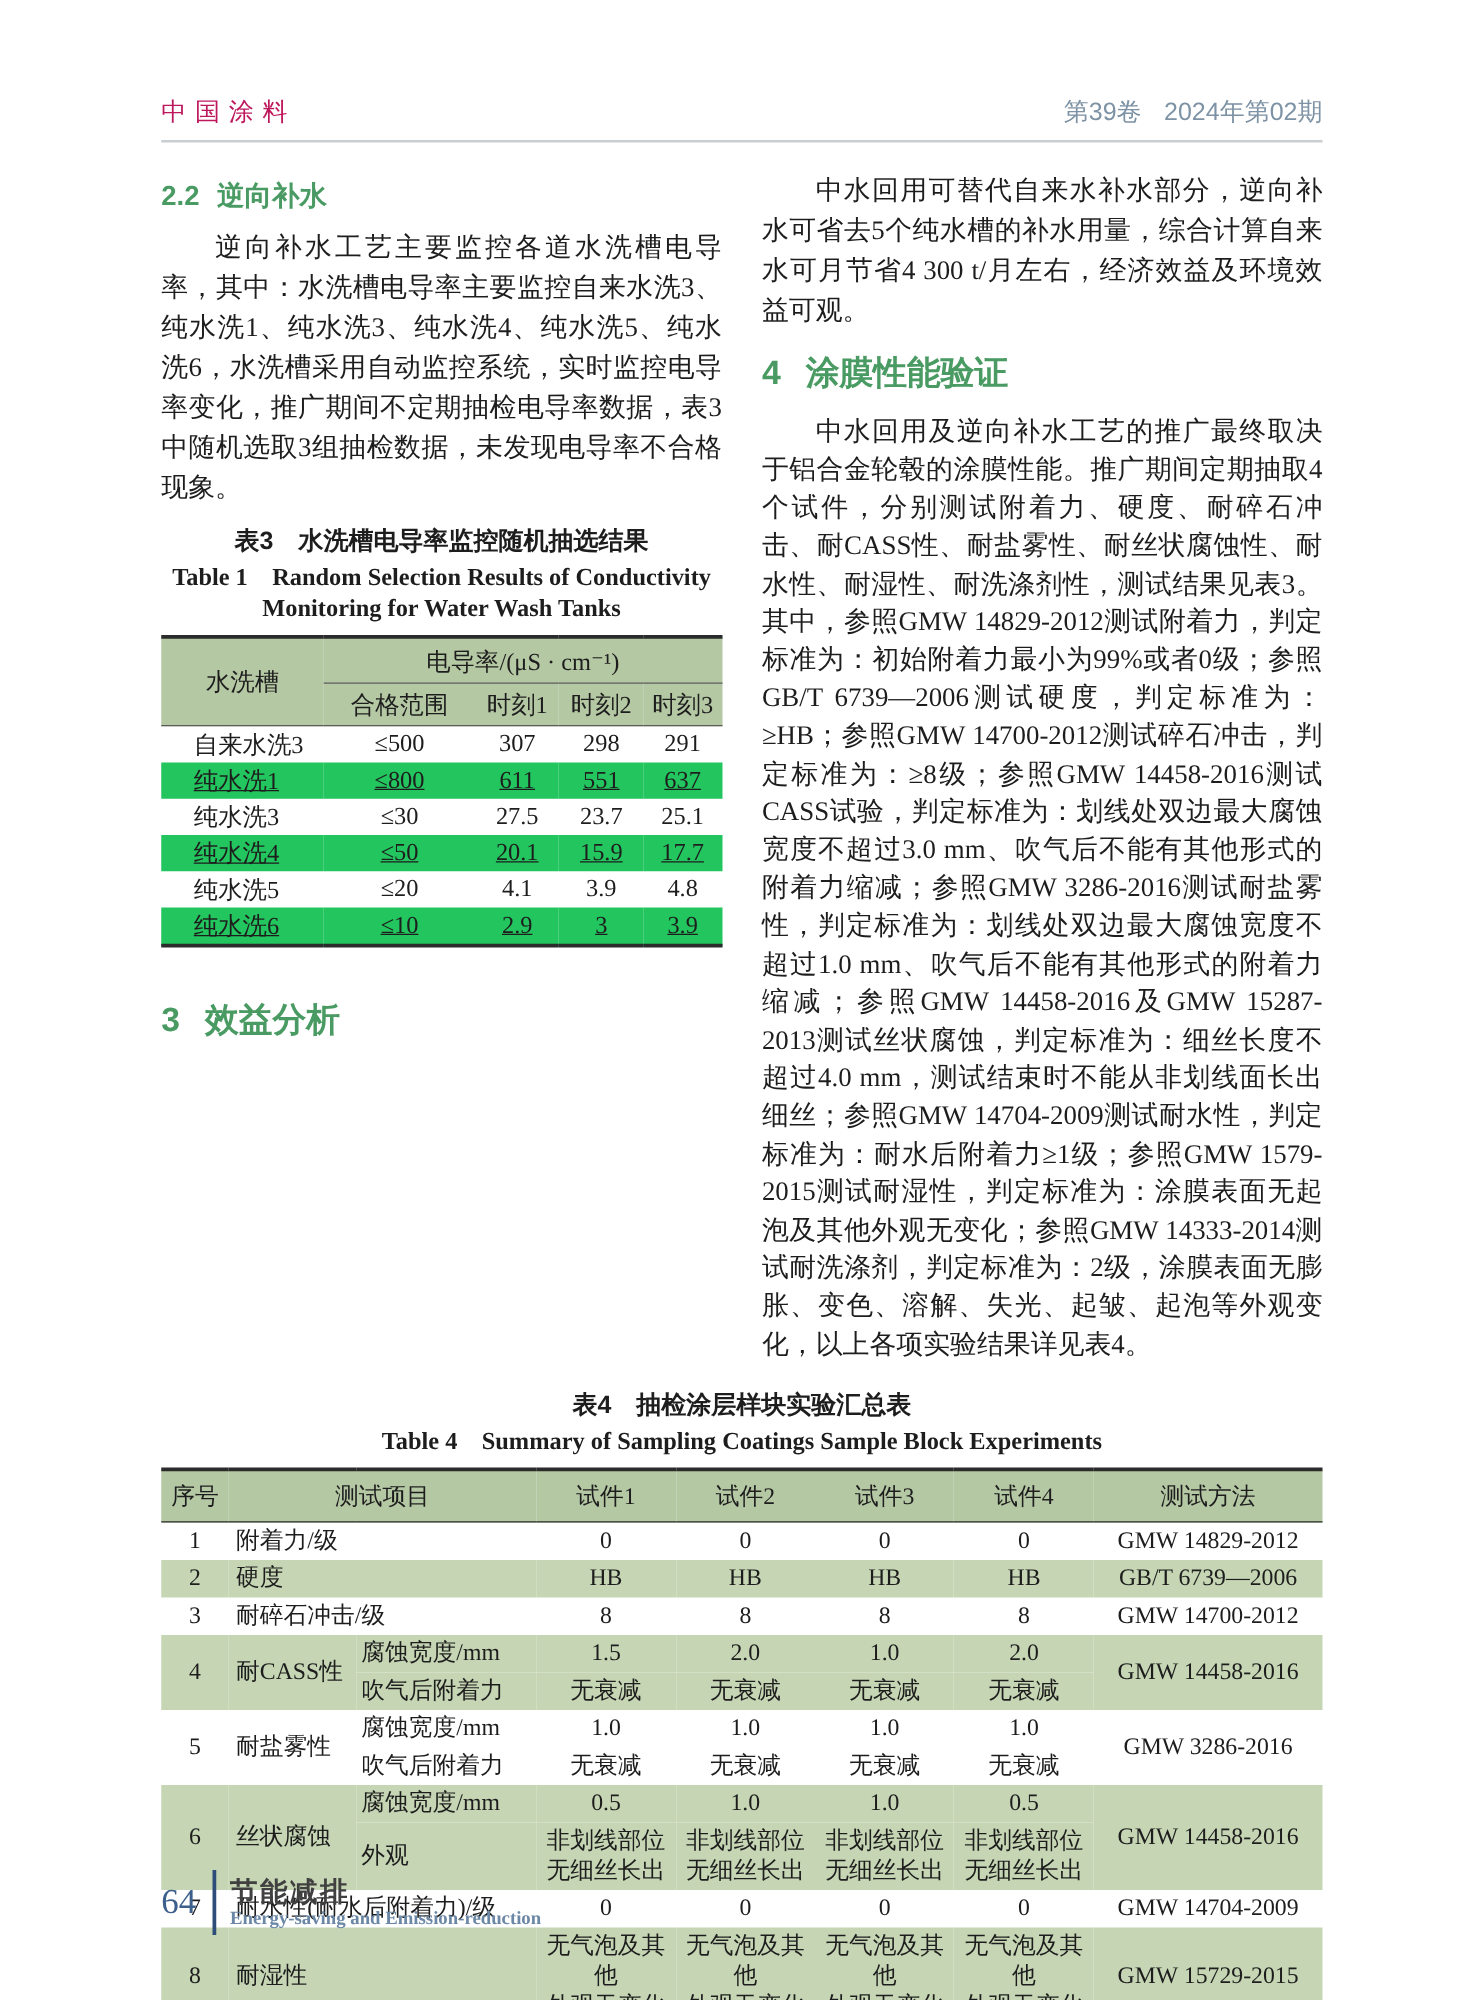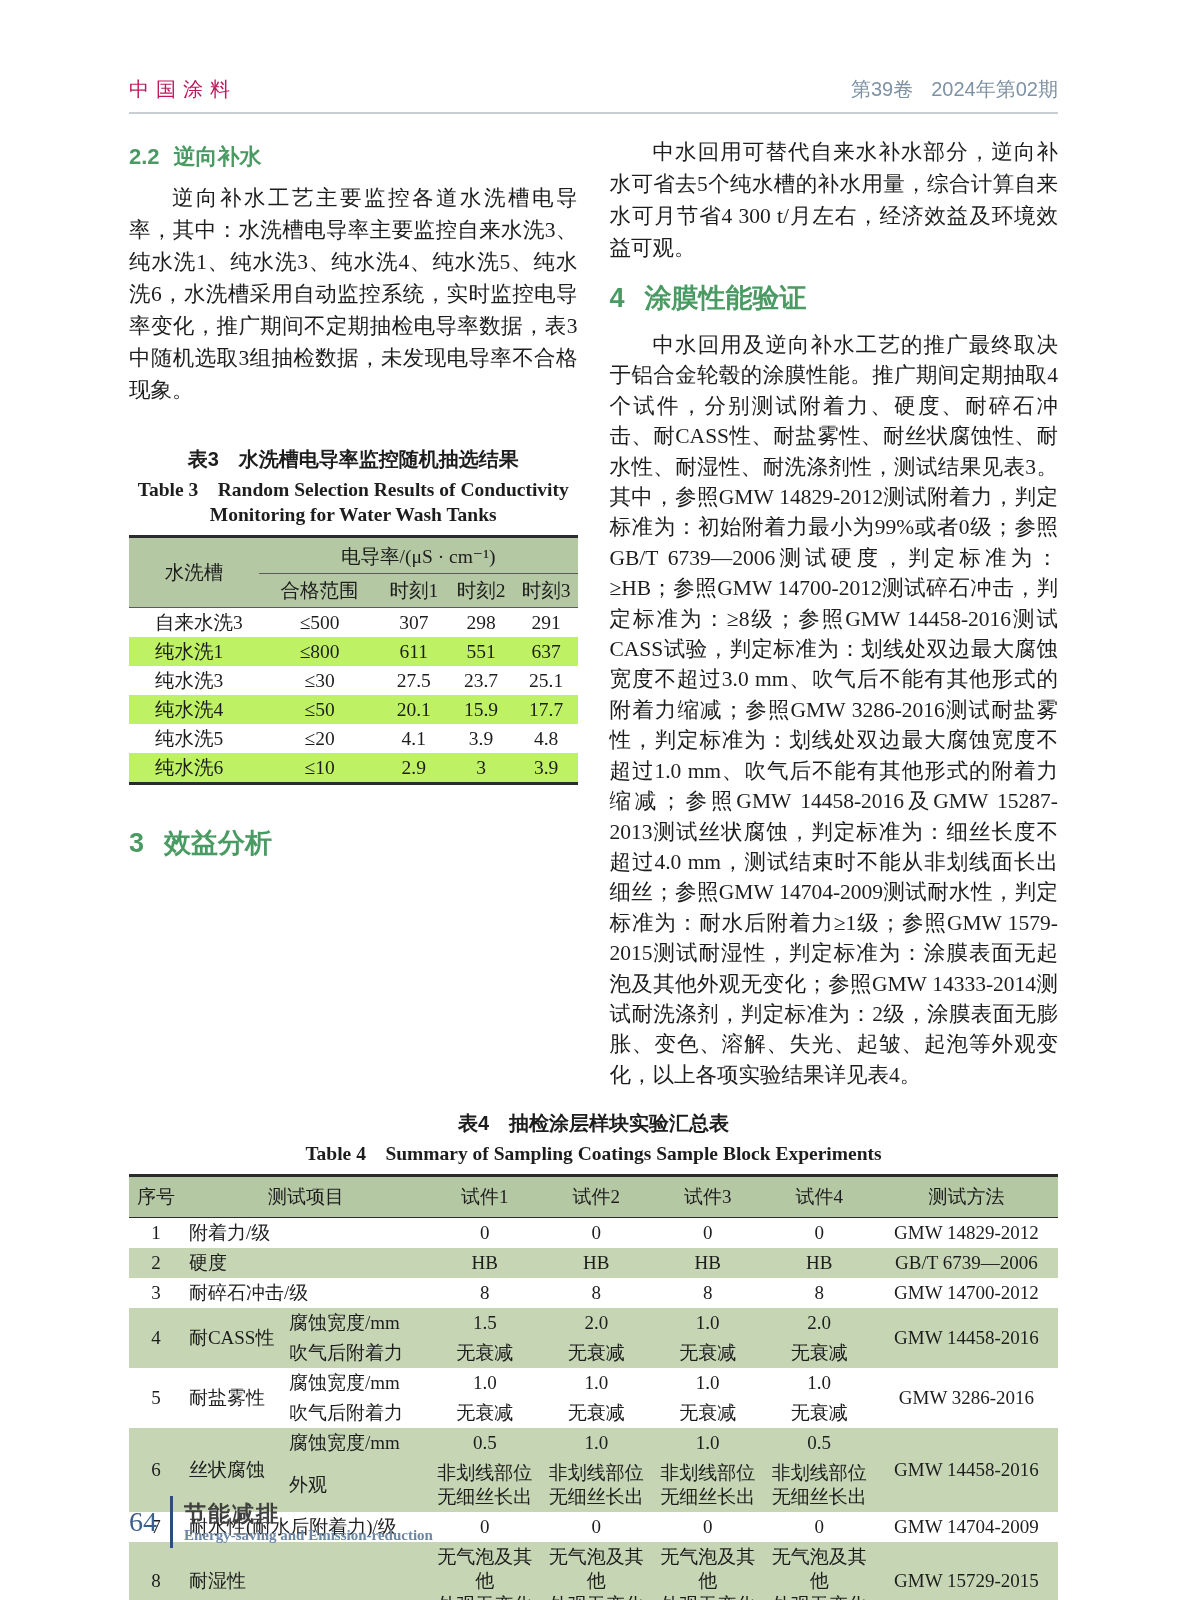--- a/index.html
+++ b/index.html
@@ -20,34 +20,34 @@
   .col-right p.long{line-height:30.4px;}
   h3.subsec{color:#4a9b63;font-family:"Liberation Sans","DejaVu Sans",sans-serif;
     font-size:22px;font-weight:bold;margin:6px 0 10px 0;}
   h3.subsec .num{margin-right:14px;}
   h2.sec{color:#4a9b63;font-family:"Liberation Sans","DejaVu Sans",sans-serif;
     font-size:27px;font-weight:bold;margin:40px 0 14px 0;}
   h2.sec .num{margin-right:20px;}
   .col-right h2.sec{margin-top:16px;}
 
   
-  .tcap{text-align:center;font-weight:bold;margin-top:40px;margin-bottom:8px;}
+  .tcap{text-align:center;font-weight:bold;margin-top:13px;margin-bottom:8px;}
   .tcap .cn{font-size:20px;font-family:"Liberation Sans","DejaVu Sans",sans-serif;margin-bottom:4px;}
   .tcap .en{font-size:19.5px;font-family:"Liberation Serif","DejaVu Serif",serif;line-height:25px;}
 
   
   table.t3{width:100%;border-collapse:collapse;font-size:19.5px;
     border-top:3px solid #2b2b2b;border-bottom:3px solid #2b2b2b;}
   .t3 th{font-weight:normal;text-align:center;padding:3px 4px;}
   .t3 thead{background:#b5c8a4;}
   .t3 thead{border-bottom:1px solid #5b5b5b;}
   .t3 th.group{border-bottom:1px solid #5b5b5b;padding-top:5px;}
   .t3 td{text-align:center;padding:1px 4px;height:26px;}
   .t3 td.lbl{text-align:left;padding-left:26px;}
-  .t3 tr.shade{background:#bef264;}
+  .t3 tr.shade{background:#22c55e;text-decoration:underline;}
 
   
   table.t4{width:100%;border-collapse:collapse;font-size:19px;
     border-top:3px solid #2b2b2b;border-bottom:3px solid #2b2b2b;}
   .t4 thead tr{background:#b5c8a4;border-bottom:1.5px solid #2b2b2b;}
   .t4 th{font-weight:normal;padding:7px 2px;text-align:center;}
   .t4 th.h-left{text-align:center;}
   .t4 td{text-align:center;padding:3px 2px;line-height:24px;}
   .t4 td.c-item{text-align:left;padding-left:6px;}
   .t4 td.c-sub{text-align:left;padding-left:4px;}
@@ -78,21 +78,21 @@
     <div class="columns">
 
       <div class="col-left">
         <h3 class="subsec">
           <span class="num">2.2</span><span>逆向补水</span>
         </h3>
         <p class="body">逆向补水工艺主要监控各道水洗槽电导率，其中：水洗槽电导率主要监控自来水洗3、纯水洗1、纯水洗3、纯水洗4、纯水洗5、纯水洗6，水洗槽采用自动监控系统，实时监控电导率变化，推广期间不定期抽检电导率数据，表3中随机选取3组抽检数据，未发现电导率不合格现象。</p>
 
         <div class="tcap">
           <div class="cn">表3　水洗槽电导率监控随机抽选结果</div>
-          <div class="en">Table 3　Random Selection Results of Conductivity</div>
+          <div class="en">Table 1　Random Selection Results of Conductivity</div>
           <div class="en">Monitoring for Water Wash Tanks</div>
         </div>
 
         <table class="t3">
           <colgroup>
               <col style="width:29%">
               <col style="width:27%">
               <col style="width:15%">
               <col style="width:15%">
               <col style="width:14%">

